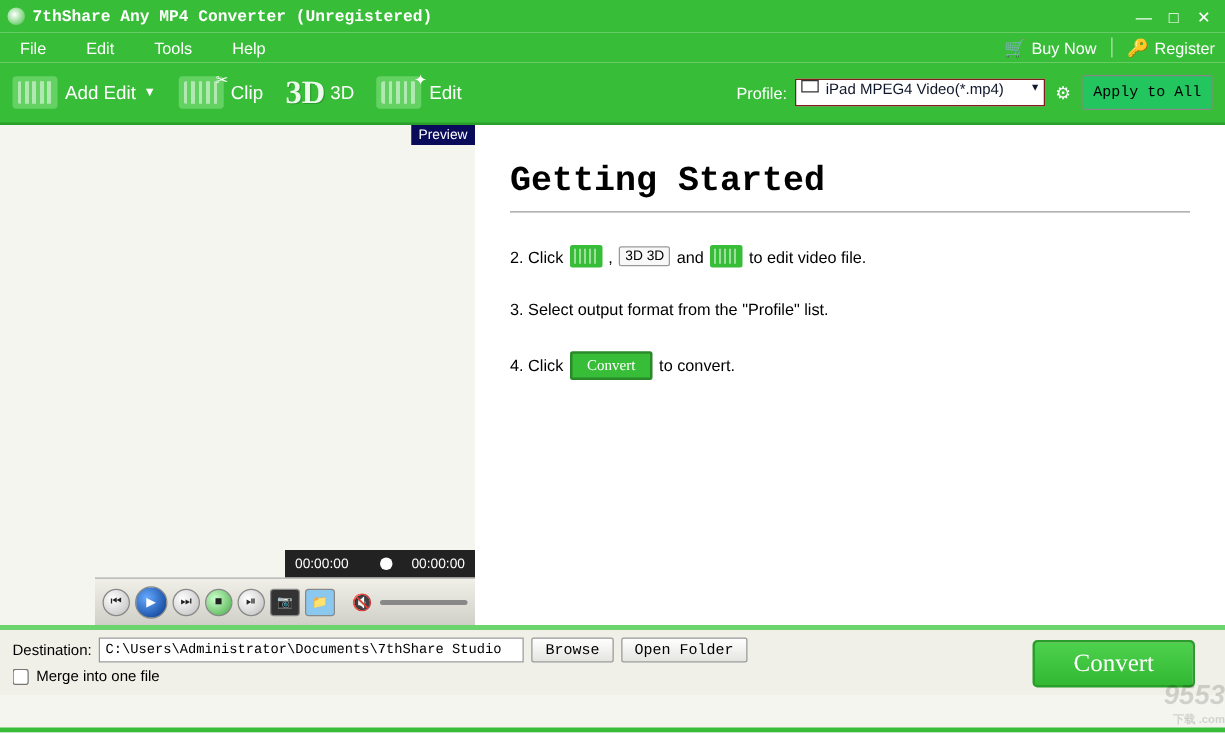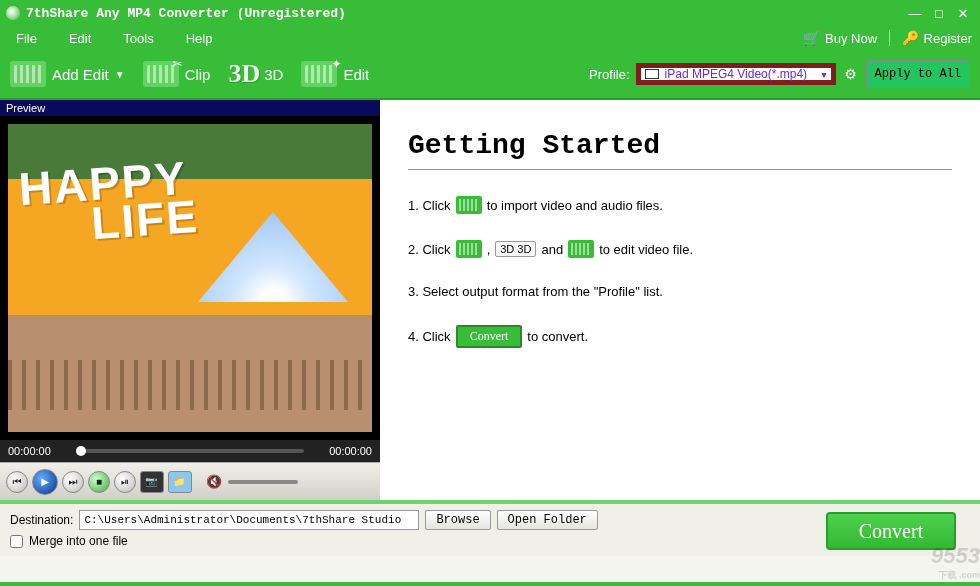--- a/index.html
+++ b/index.html
@@ -21,28 +21,28 @@
 .tool-btn { display: flex; align-items: center; color: #fff; cursor: pointer; margin-right: 18px; font-family: "Comic Sans MS", cursive; font-size: 15px; }
 .tool-icon { width: 36px; height: 26px; margin-right: 6px; background: #63d263; border-radius: 3px; position: relative; }
 .tool-icon::before { content: ""; position: absolute; inset: 4px; background: repeating-linear-gradient(90deg, rgba(255,255,255,0.5) 0 3px, transparent 3px 6px); border-radius: 2px; }
 .tool-icon.clip::after { content: "✂"; position: absolute; right: -4px; top: -4px; font-size: 12px; color: #fff; }
 .tool-icon.edit::after { content: "✦"; position: absolute; right: -4px; top: -4px; font-size: 12px; color: #fff; }
 .tool-3d { font-family: Georgia, serif; font-size: 26px; font-weight: bold; color: #ecf9ec; text-shadow: 1px 1px 0 #2a9e2a; margin-right: 4px; }
 .dropdown-arrow { font-size: 10px; margin-left: 6px; }
 
 .toolbar .spacer { flex: 1; }
 .profile-section { display: flex; align-items: center; color: #fff; font-family: "Courier New", monospace; font-size: 13px; gap: 6px; }
-.profile-select { background: #fff; color: #6d28d9; height: 22px; width: 200px; display: flex; align-items: center; padding: 0 4px; border: 5px solid #7f1d1d; cursor: pointer; font-size: 12px; }
+.profile-select { background: #fff; color: #0f172a; height: 22px; width: 200px; display: flex; align-items: flex-start; padding: 0 4px; border: 1px solid #7f1d1d; cursor: pointer; font-size: 12px; }
 .profile-select .device-icon { width: 14px; height: 10px; border: 1px solid #333; margin-right: 6px; }
 .profile-select .chev { margin-left: auto; font-size: 10px; }
 .small-gear { width: 18px; height: 18px; display: flex; align-items: center; justify-content: center; cursor: pointer; color: #fff; font-size: 14px; }
 .apply-btn { background: #22c55e; color: #000; border: 1px solid #888; padding: 6px 8px; cursor: pointer; font-size: 12px; font-family: "Courier New", monospace; border-radius: 2px; }
 
 .content { display: flex; height: 400px; }
-.preview-col { width: 380px; display: flex; flex-direction: column; }
+.preview-col { width: 380px; display: flex; flex-direction: column; align-items: flex-end; }
 .preview-header { height: 16px; background: #0a0a5a; color: #fff; font-size: 11px; padding: 0 6px; line-height: 16px; }
 .preview-area { flex: 1; background: #000; position: relative; overflow: hidden; }
 .preview-image { position: absolute; inset: 8px; background: linear-gradient(180deg, #4a7a3a 0%, #4a7a3a 18%, #f5a623 18%, #f5a623 62%, #b89070 62%, #b89070 100%); }
 .happy-text { position: absolute; top: 40px; left: 12px; font-size: 46px; font-weight: 900; color: #fff; font-family: Impact, sans-serif; letter-spacing: 2px; transform: rotate(-4deg); text-shadow: 2px 2px 0 rgba(0,0,0,0.2); line-height: 0.85; }
 .sky-cutout { position: absolute; top: 88px; right: 24px; width: 150px; height: 90px; background: radial-gradient(circle at 50% 100%, #fff 10%, #d4e8ff 30%, #8ab8f0 100%); clip-path: polygon(0 100%, 100% 100%, 50% 0); }
 .rail { position: absolute; bottom: 22px; left: 0; right: 0; height: 50px; background: repeating-linear-gradient(90deg, #8a6a4a 0 4px, transparent 4px 14px); }
 .timebar { height: 22px; background: #222; display: flex; align-items: center; padding: 0 8px; color: #fff; font-size: 11px; }
 .timebar .time { width: 60px; }
 .timebar .track { flex: 1; height: 4px; background: #555; border-radius: 2px; position: relative; margin: 0 8px; }
 .timebar .thumb { position: absolute; left: 0; top: -3px; width: 10px; height: 10px; background: #fff; border-radius: 50%; }
@@ -167,25 +167,20 @@
         <span style="font-size:13px;cursor:pointer">🔇</span>
         <div class="vol-track"></div>
       </div>
     </div>
   </div>
 
   <div class="main-pane">
     <div class="gs-title">Getting Started</div>
     <div class="gs-list">
       <div class="gs-item">
-        <span>1. Click</span>
-        <span class="inline-icon filmish"></span>
-        <span>to import video and audio files.</span>
-      </div>
-      <div class="gs-item">
         <span>2. Click</span>
         <span class="inline-icon filmish"></span>
         <span>,</span>
         <span class="inline-3d">3D 3D</span>
         <span>and</span>
         <span class="inline-icon filmish"></span>
         <span>to edit video file.</span>
       </div>
       <div class="gs-item">3. Select output format from the "Profile" list.</div>
       <div class="gs-item">

